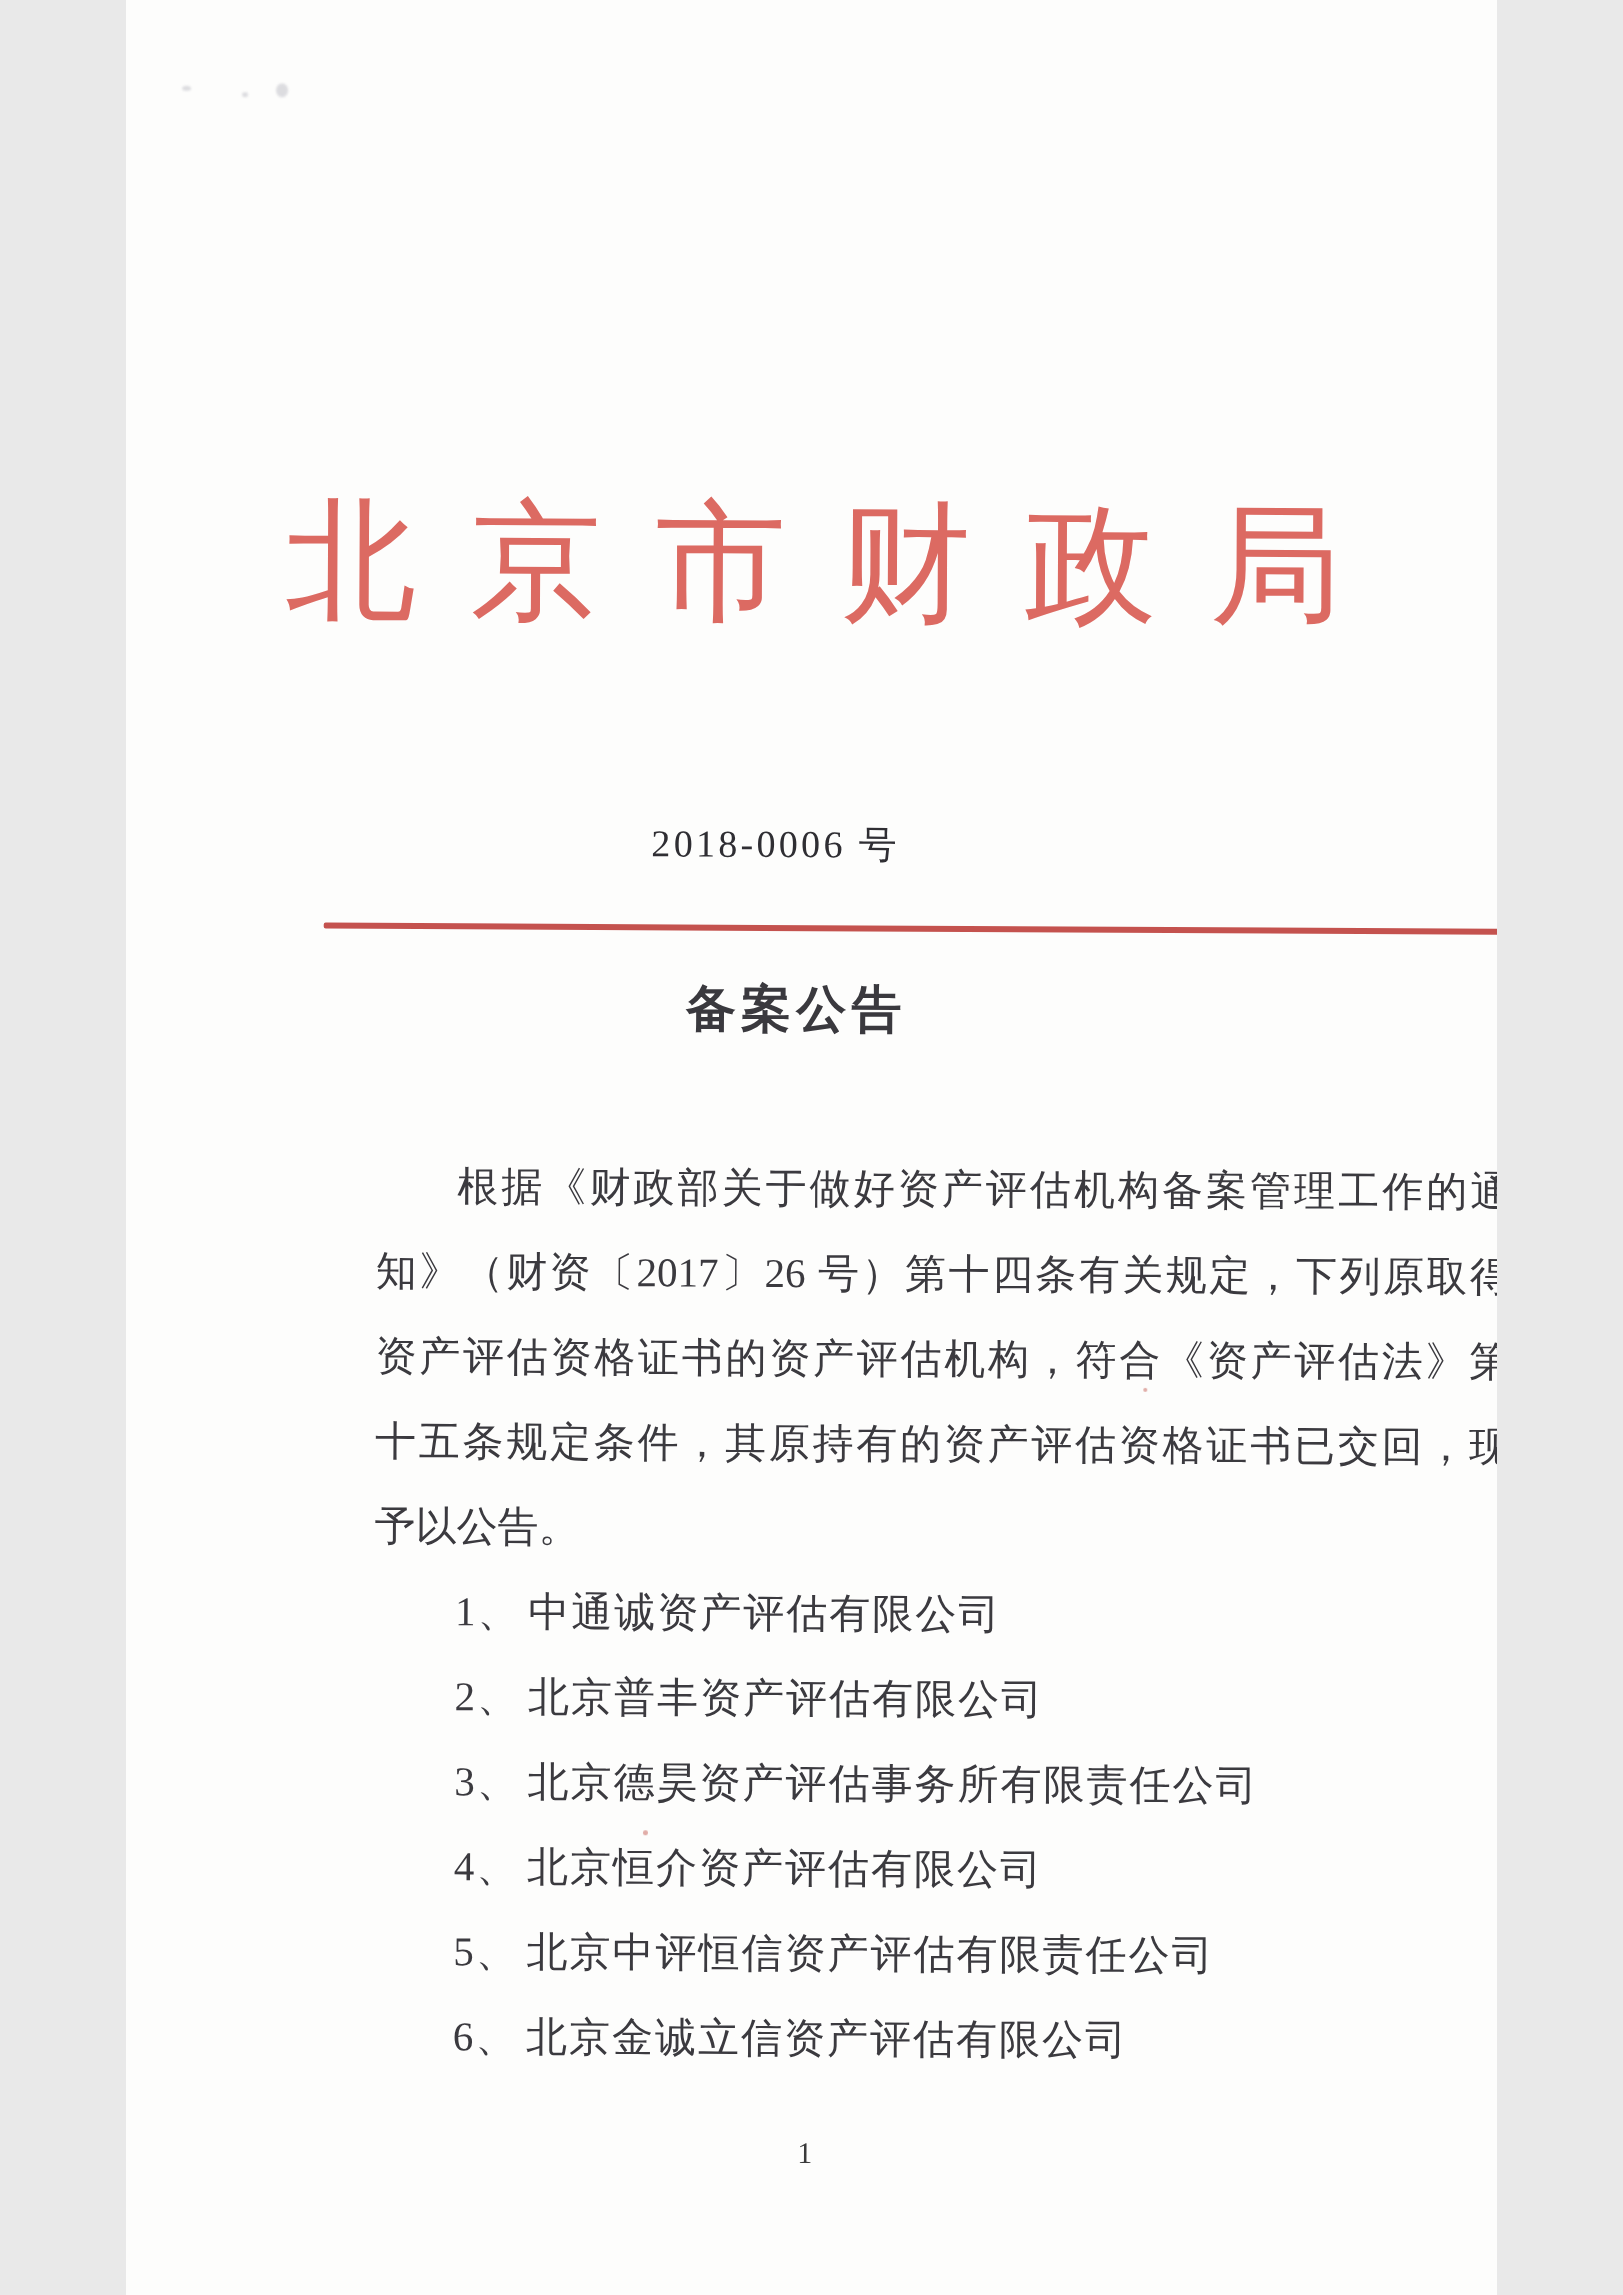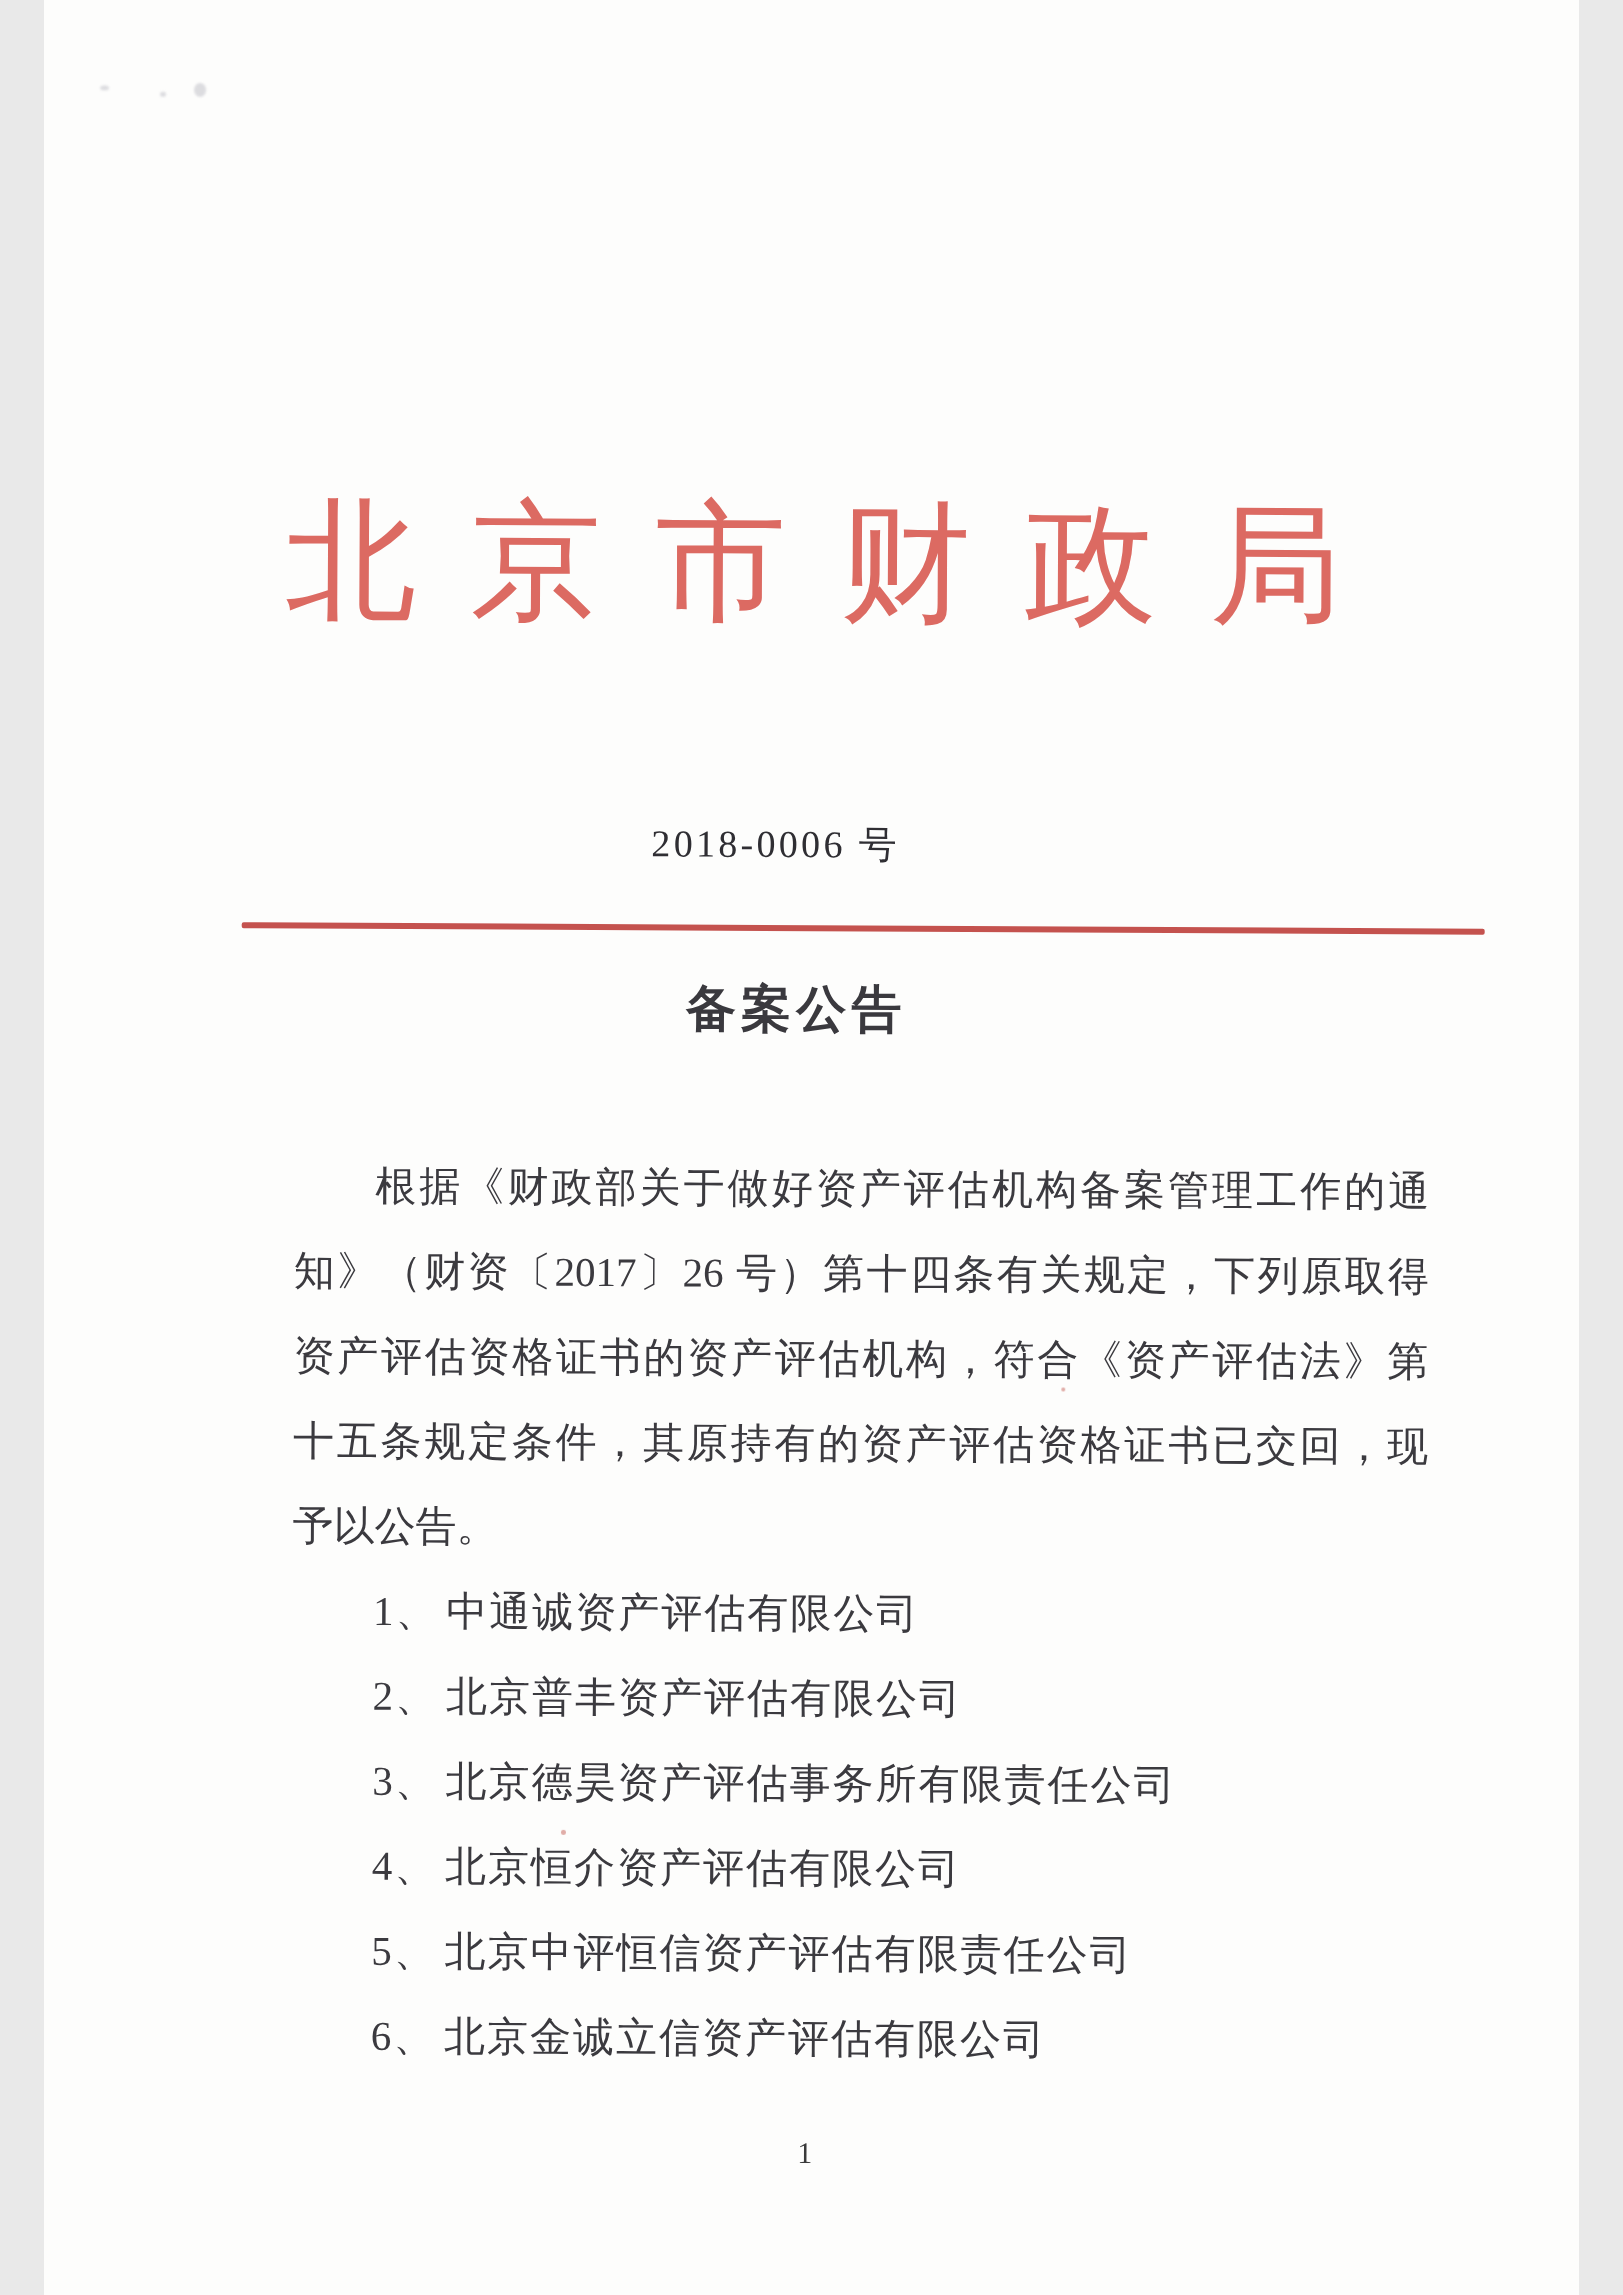--- a/index.html
+++ b/index.html
@@ -2,21 +2,21 @@
 <html style="--title-red: #dc6a62; --line-red: #c4524e;font-size:10.5px"><head>
 <meta charset="utf-8">
 <style>
   html, body {
     margin: 0;
     padding: 0;
     background: #e9e9e9;
   }
   .page {
     position: relative;
-    width: 1535px;
+    width: 1371px;
     height: 2295px;
     margin: 0 auto;
     background: #fdfdfc;
     overflow: hidden;
     font-family: "Liberation Serif", "DejaVu Serif", serif;
     color: #38373c;
   }
   
   .tilt {
     position: absolute;

